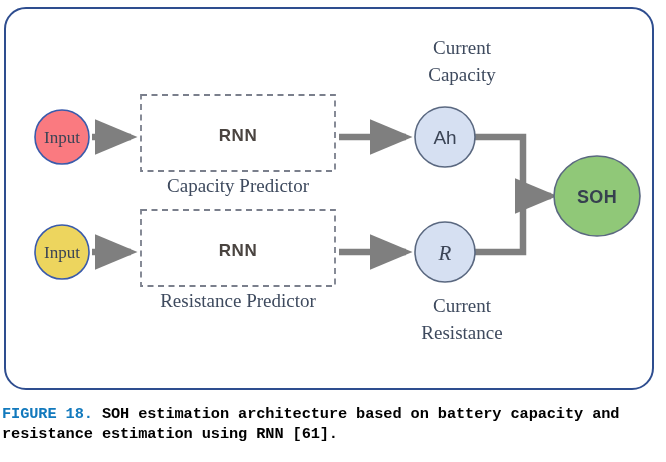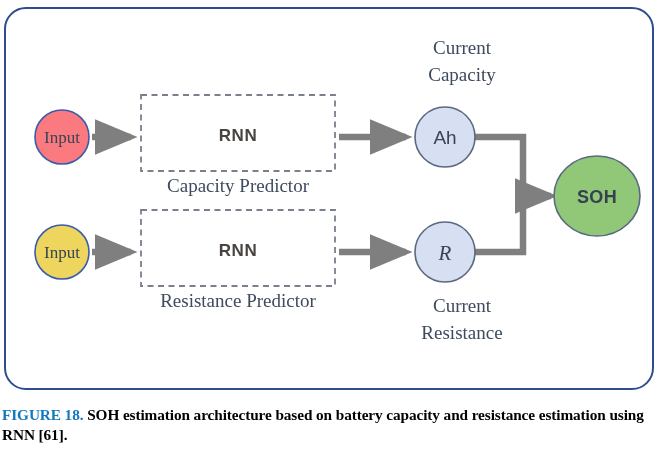--- a/index.html
+++ b/index.html
@@ -73,21 +73,21 @@
     font-weight: bold;
     font-size: 18px;
     fill: #36404f;
     letter-spacing: 0.4px;
   }
   #caption {
     position: absolute;
     left: 2px;
     top: 405px;
     width: 660px;
-    font-family: Liberation Serif, serif;
+    font-family: Liberation Mono, monospace;
     font-weight: bold;
     font-size: 15.3px;
     line-height: 19.5px;
     color: #000000;
     letter-spacing: -0.1px;
   }
   #caption .figure-number {
     color: #1279bd;
   }
 </style>

